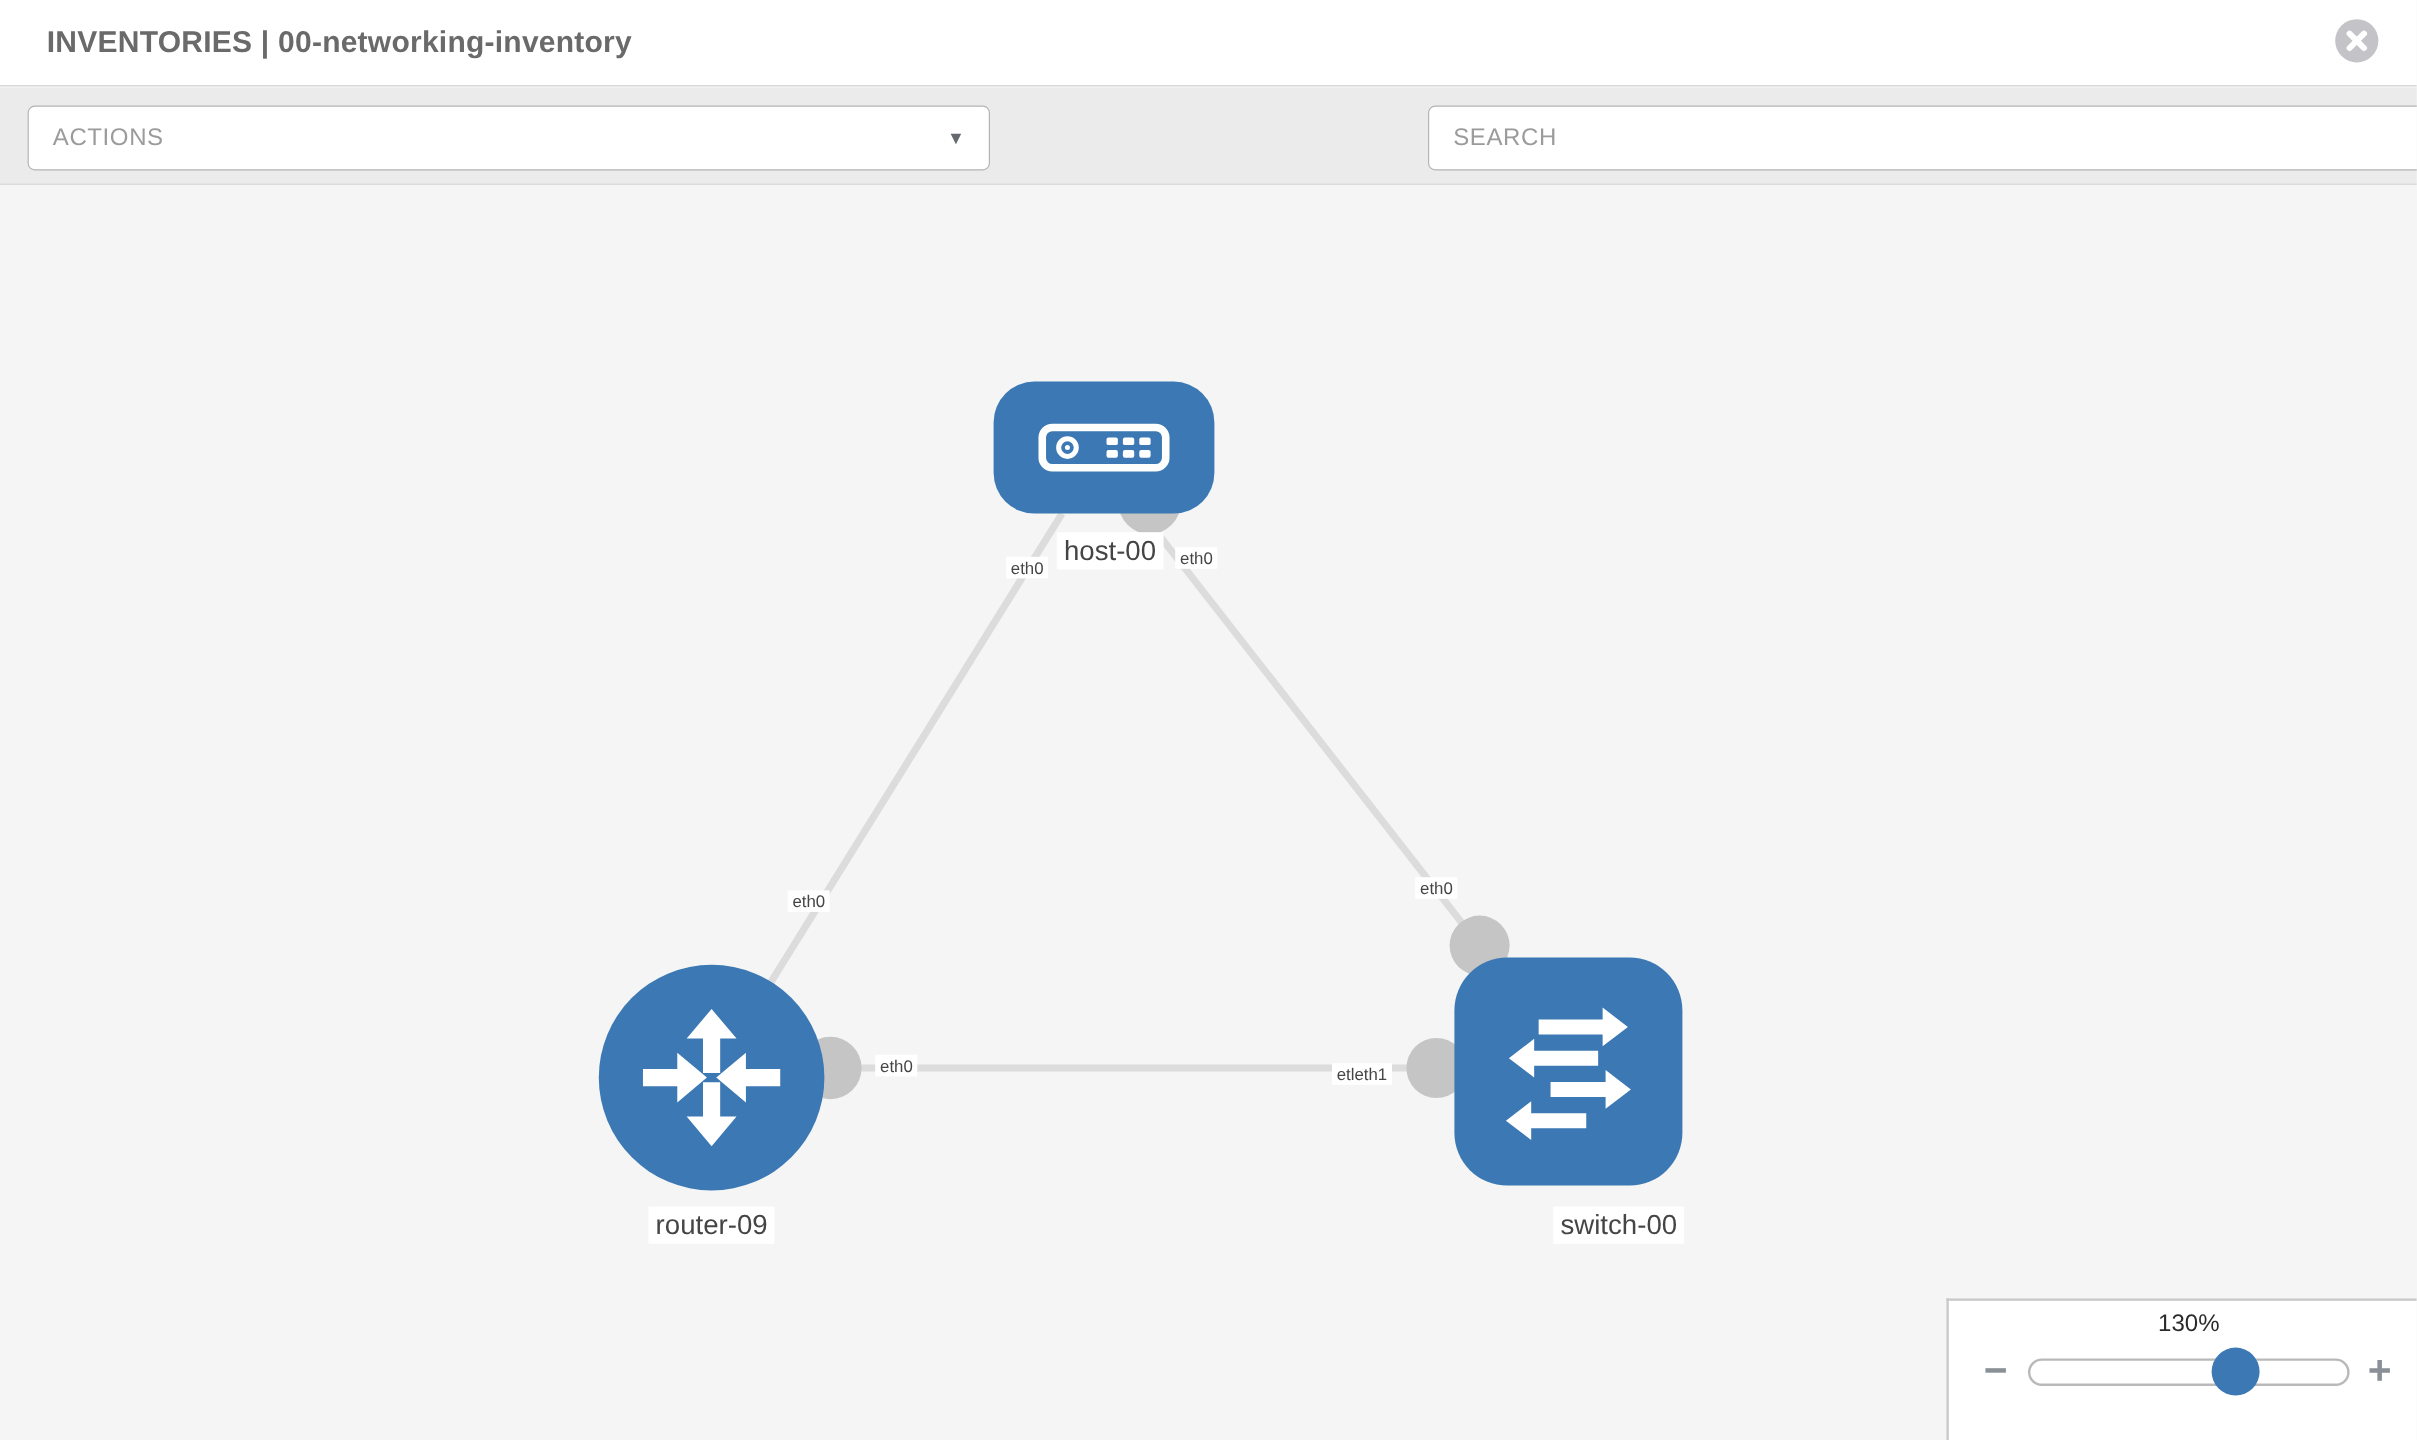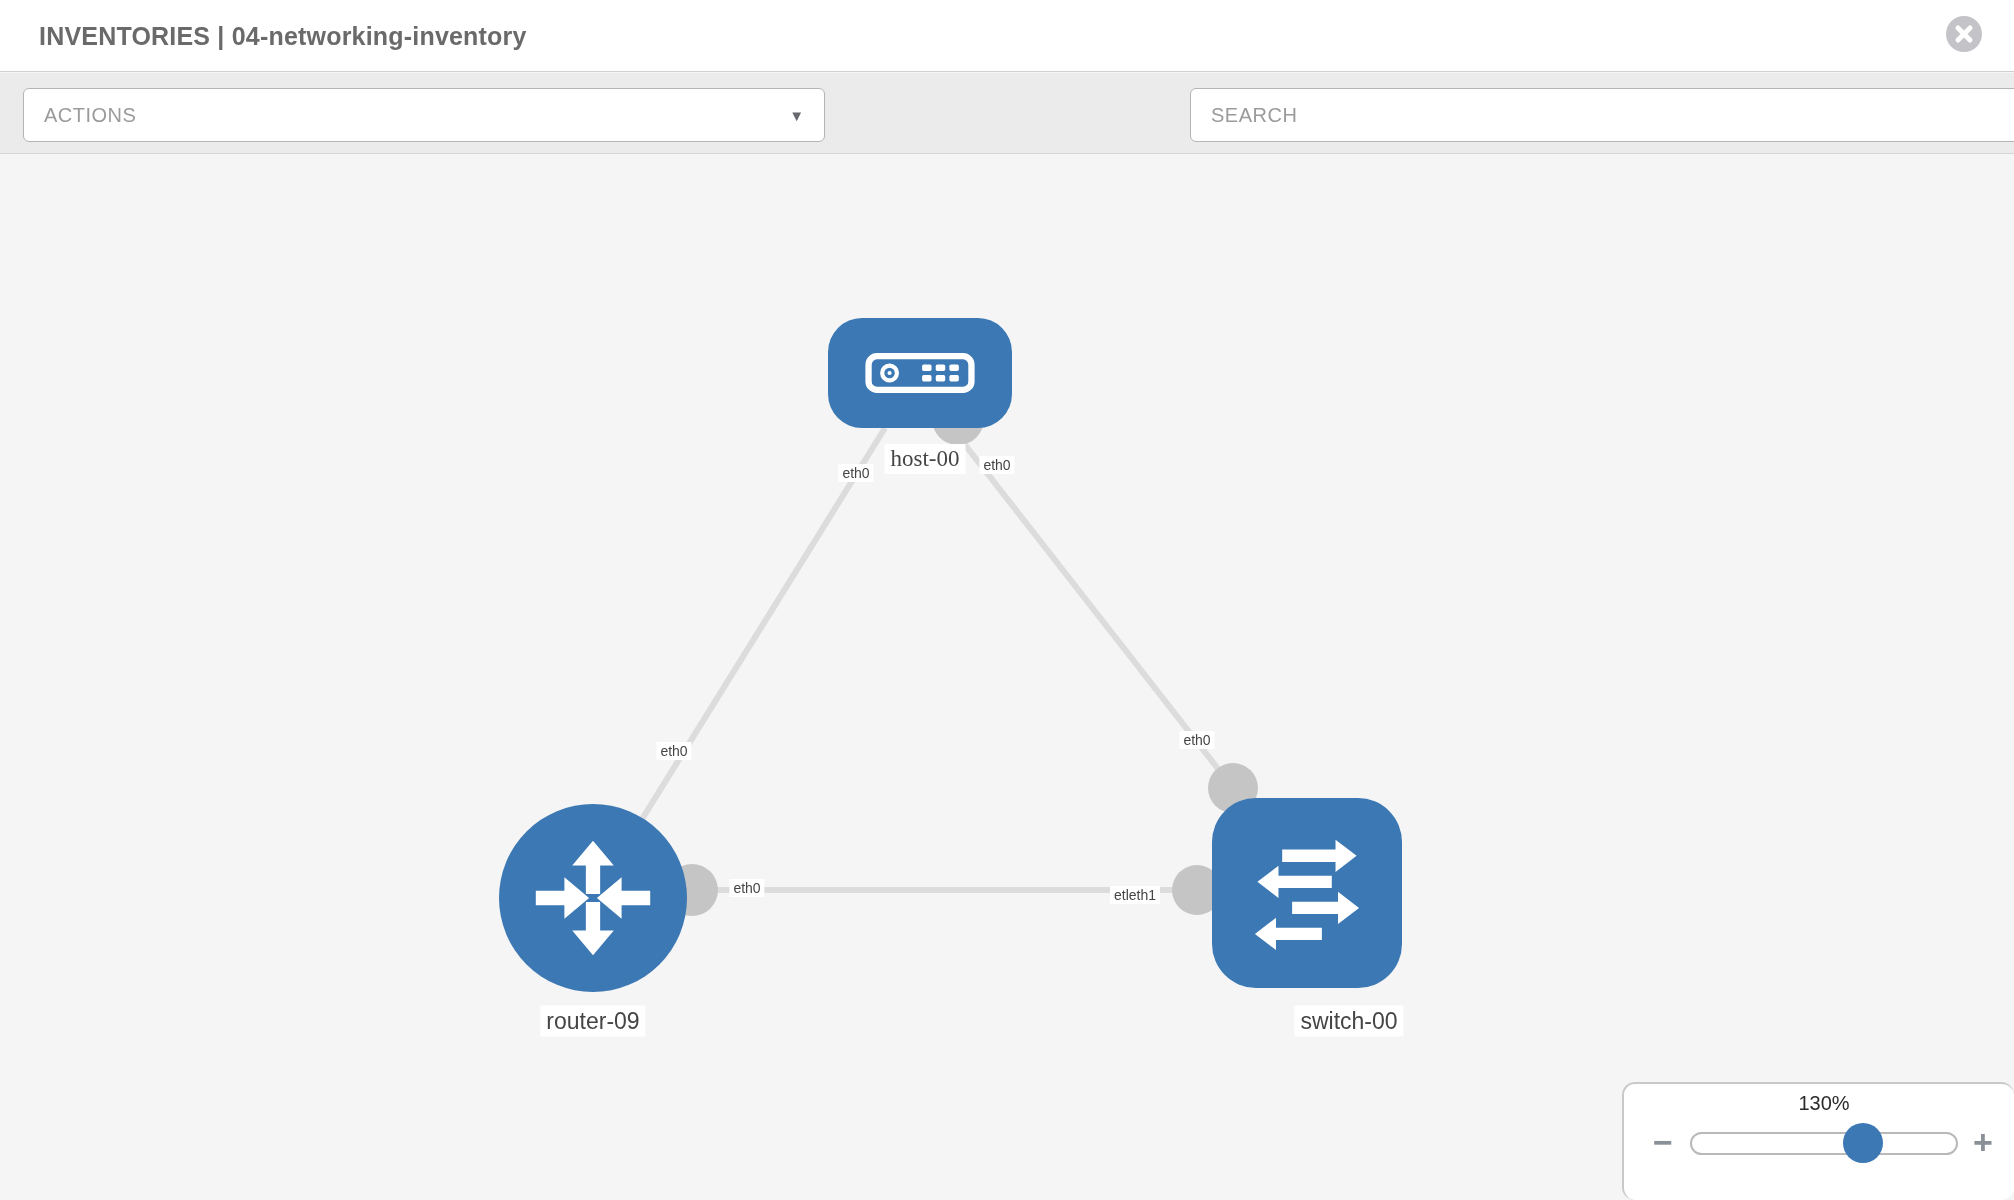--- a/index.html
+++ b/index.html
@@ -44,21 +44,21 @@
   .node-switch { left:1212px; top:643px; width:190px; height:190px; border-radius:44px; }
 
   .lbl { position:absolute; transform:translate(-50%,-50%); background:#ffffff;
          color:#454545; white-space:nowrap; }
   .node-lbl { font-size:23px; padding:2px 6px; z-index:3; }
   .if-lbl   { font-size:14px; padding:1px 4px; z-index:2; }
 
   
   .zoom-panel { position:absolute; left:1622px; top:1082px; right:0; bottom:0;
                 background:#ffffff; border-left:2px solid #c9c9c9;
-                border-top:2px solid #c9c9c9;border-radius:13px; }
+                border-top:2px solid #c9c9c9; }
   .zoom-value { position:absolute; left:66px; top:8px; width:268px; text-align:center;
                 font-size:20px; color:#2b2b2b; }
   .zoom-btn { position:absolute; top:38px; width:34px; height:40px; border:none;
               background:none; font-size:34px; font-weight:bold; color:#8a9097;
               cursor:pointer; line-height:40px; text-align:center; padding:0; }
   .zoom-minus { left:22px; }
   .zoom-plus  { left:342px; }
   .zoom-track { position:absolute; left:66px; top:48px; width:268px; height:23px;
                 background:#ffffff; border:2px solid #b9b9b9; border-radius:12px;
                 cursor:pointer; }
@@ -66,21 +66,21 @@
                 border-radius:50%; background:#3b78b4; cursor:grab; }
 
   svg { display:block; }
 </style>
 </head>
 <body>
 
 <div class="screen">
 
   <div class="header">
-    <div class="header-title">INVENTORIES | 04-networking-inventory</div>
+    <div class="header-title">INVENTORIES | 00-networking-inventory</div>
     <div class="close-btn">
       <svg width="20" height="20" viewBox="0 0 20 20">
         <line x1="4" y1="4" x2="16" y2="16" stroke="#ffffff" stroke-width="5" stroke-linecap="round"></line>
         <line x1="16" y1="4" x2="4" y2="16" stroke="#ffffff" stroke-width="5" stroke-linecap="round"></line>
       </svg>
     </div>
   </div>
 
   <div class="toolbar">
     <div class="combo combo-actions">
@@ -150,21 +150,21 @@
       <svg width="124" height="124" viewBox="0 0 100 100">
         <g fill="#ffffff">
           <polygon points="90,20 73,7 73,15 30,15 30,25 73,25 73,33"></polygon>
           <polygon points="10,41 27,28 27,36 70,36 70,46 27,46 27,54"></polygon>
           <polygon points="92,62 75,49 75,57 38,57 38,67 75,67 75,75"></polygon>
           <polygon points="8,83 25,70 25,78 62,78 62,88 25,88 25,96"></polygon>
         </g>
       </svg>
     </div>
 
-    <div class="lbl node-lbl" style="left:925px; top:304px;font-family:Liberation Serif, serif;">host-00</div>
+    <div class="lbl node-lbl" style="left:925px; top:304px;">host-00</div>
     <div class="lbl node-lbl" style="left:593px; top:866px;">router-09</div>
     <div class="lbl node-lbl" style="left:1307px; top:866px;margin-left:42px;">switch-00</div>
 
     <div class="lbl if-lbl" style="left:856px;  top:318px;">eth0</div>
     <div class="lbl if-lbl" style="left:674px;  top:596px;">eth0</div>
     <div class="lbl if-lbl" style="left:997px;  top:310px;">eth0</div>
     <div class="lbl if-lbl" style="left:1197px; top:585px;">eth0</div>
     <div class="lbl if-lbl" style="left:747px;  top:733px;">eth0</div>
     <div class="lbl if-lbl" style="left:1135px; top:740px;">etleth1</div>
   </div>

